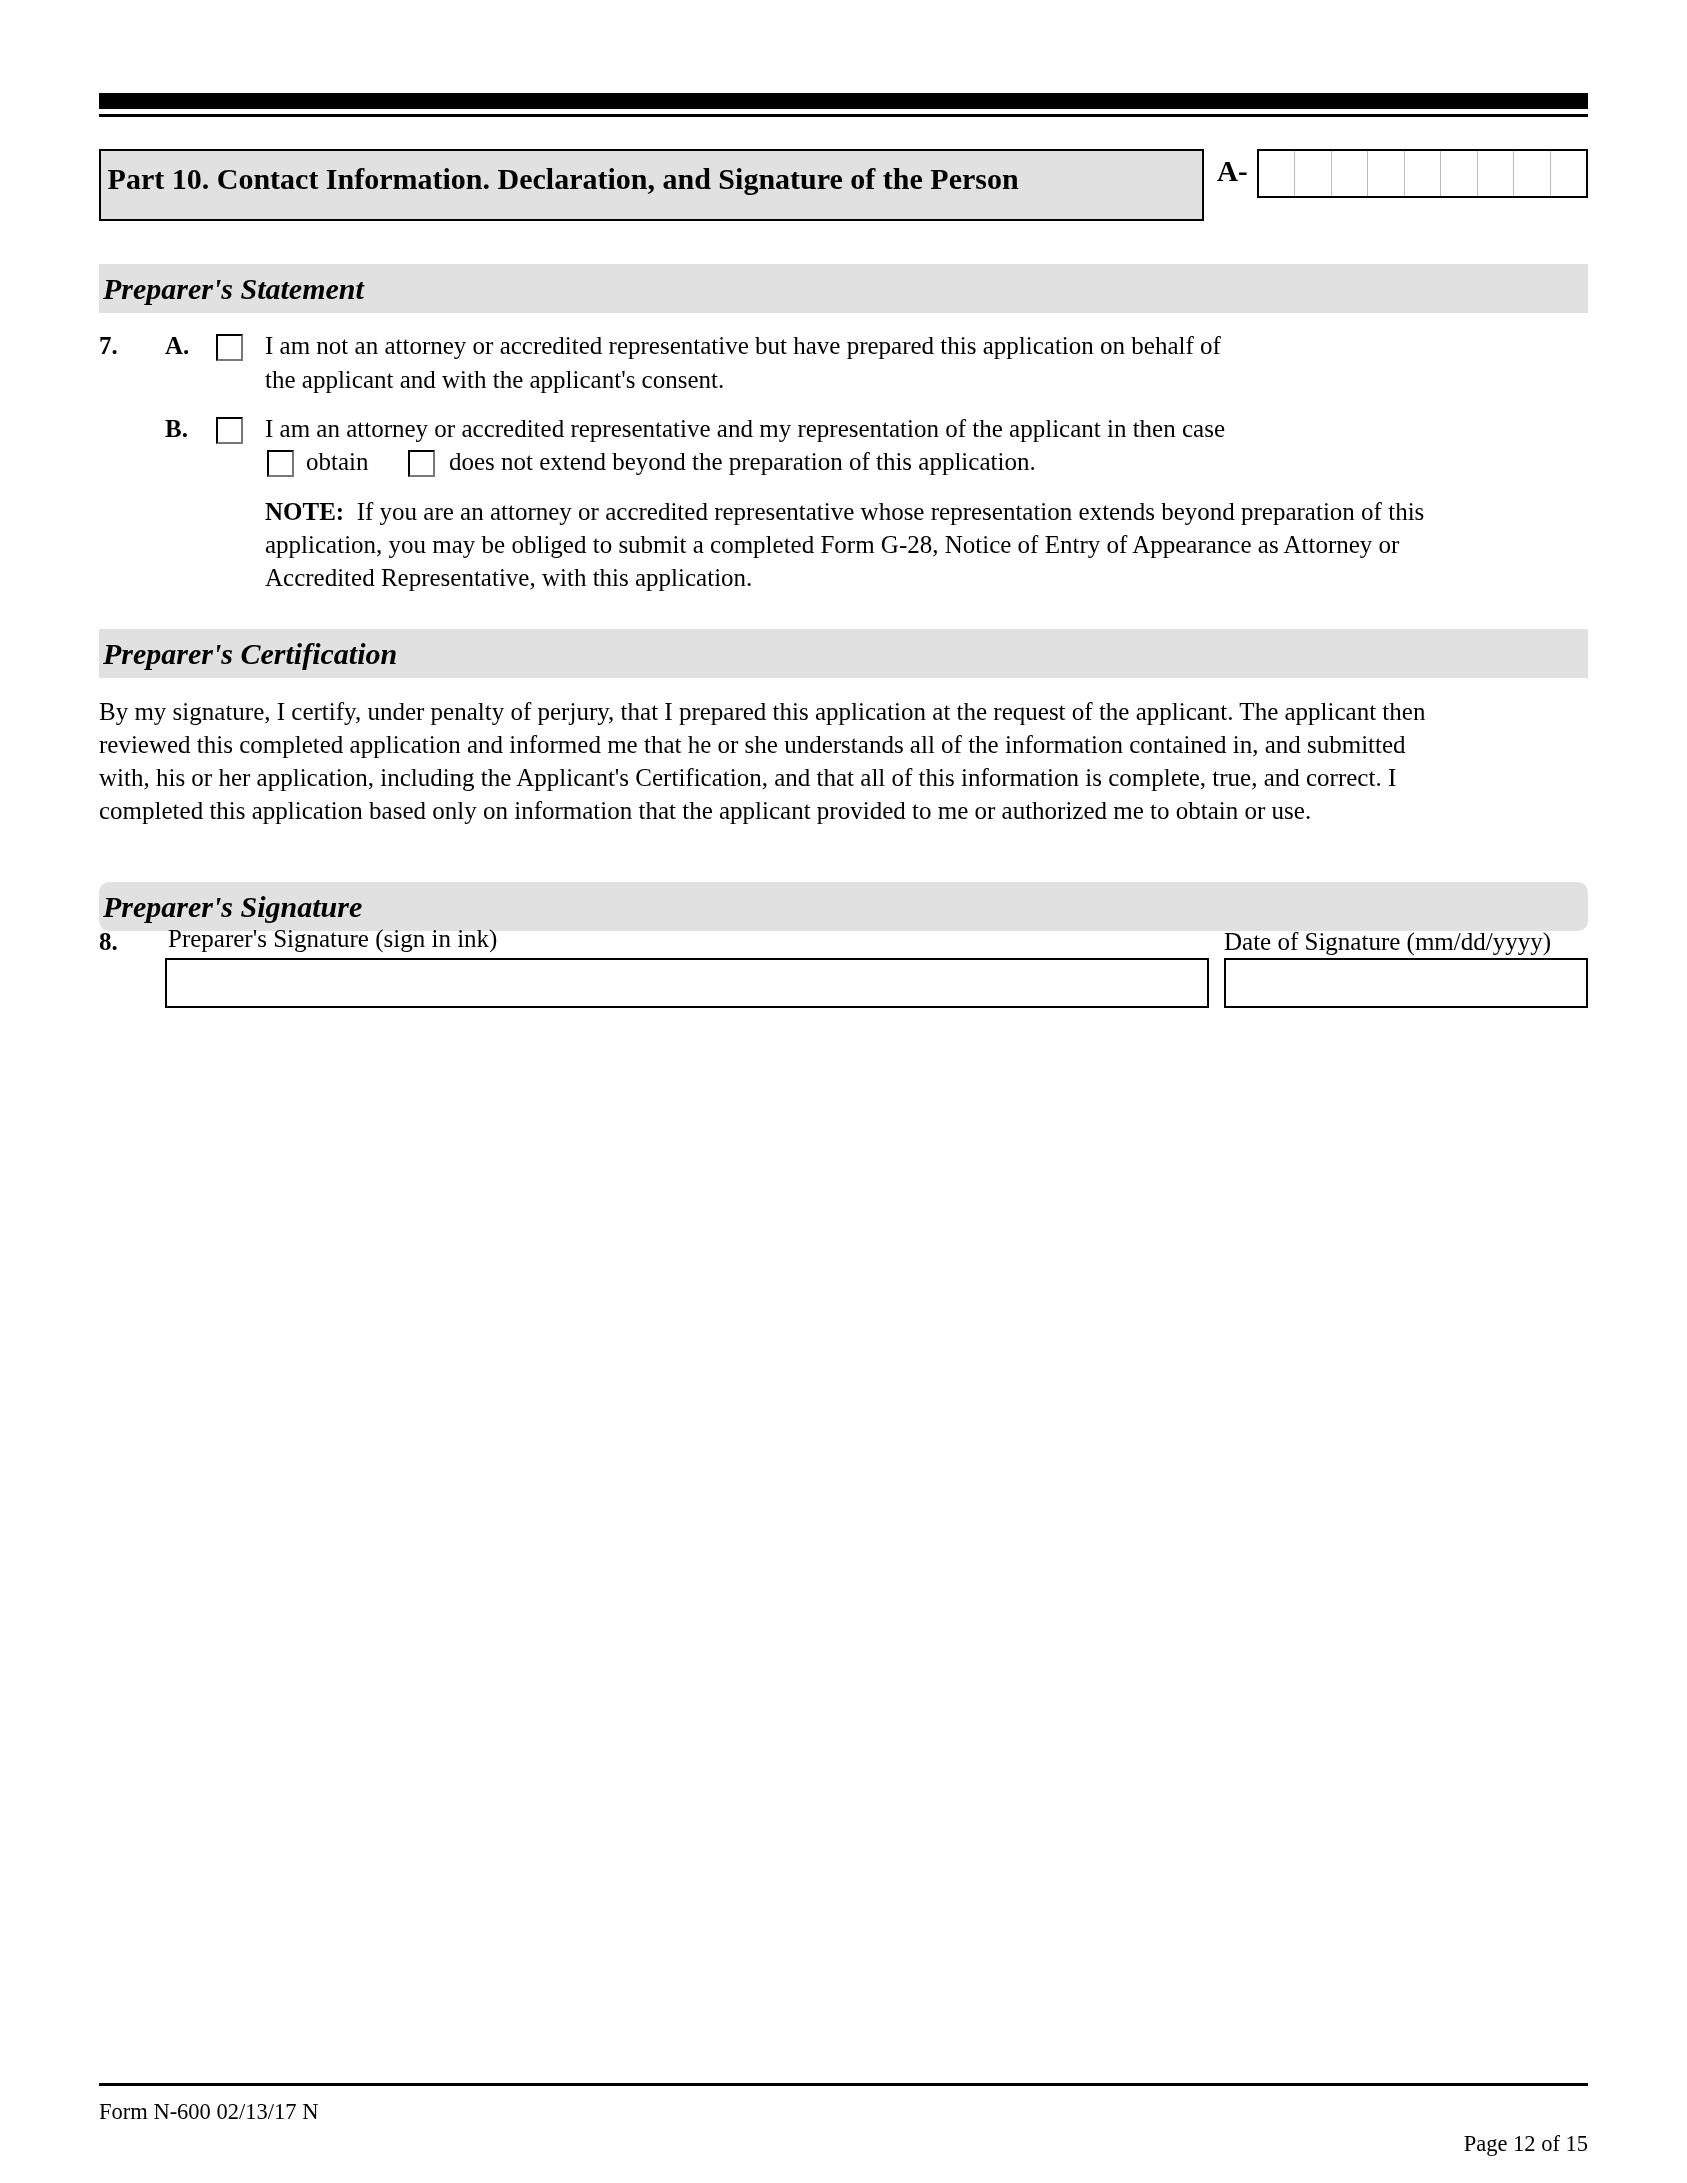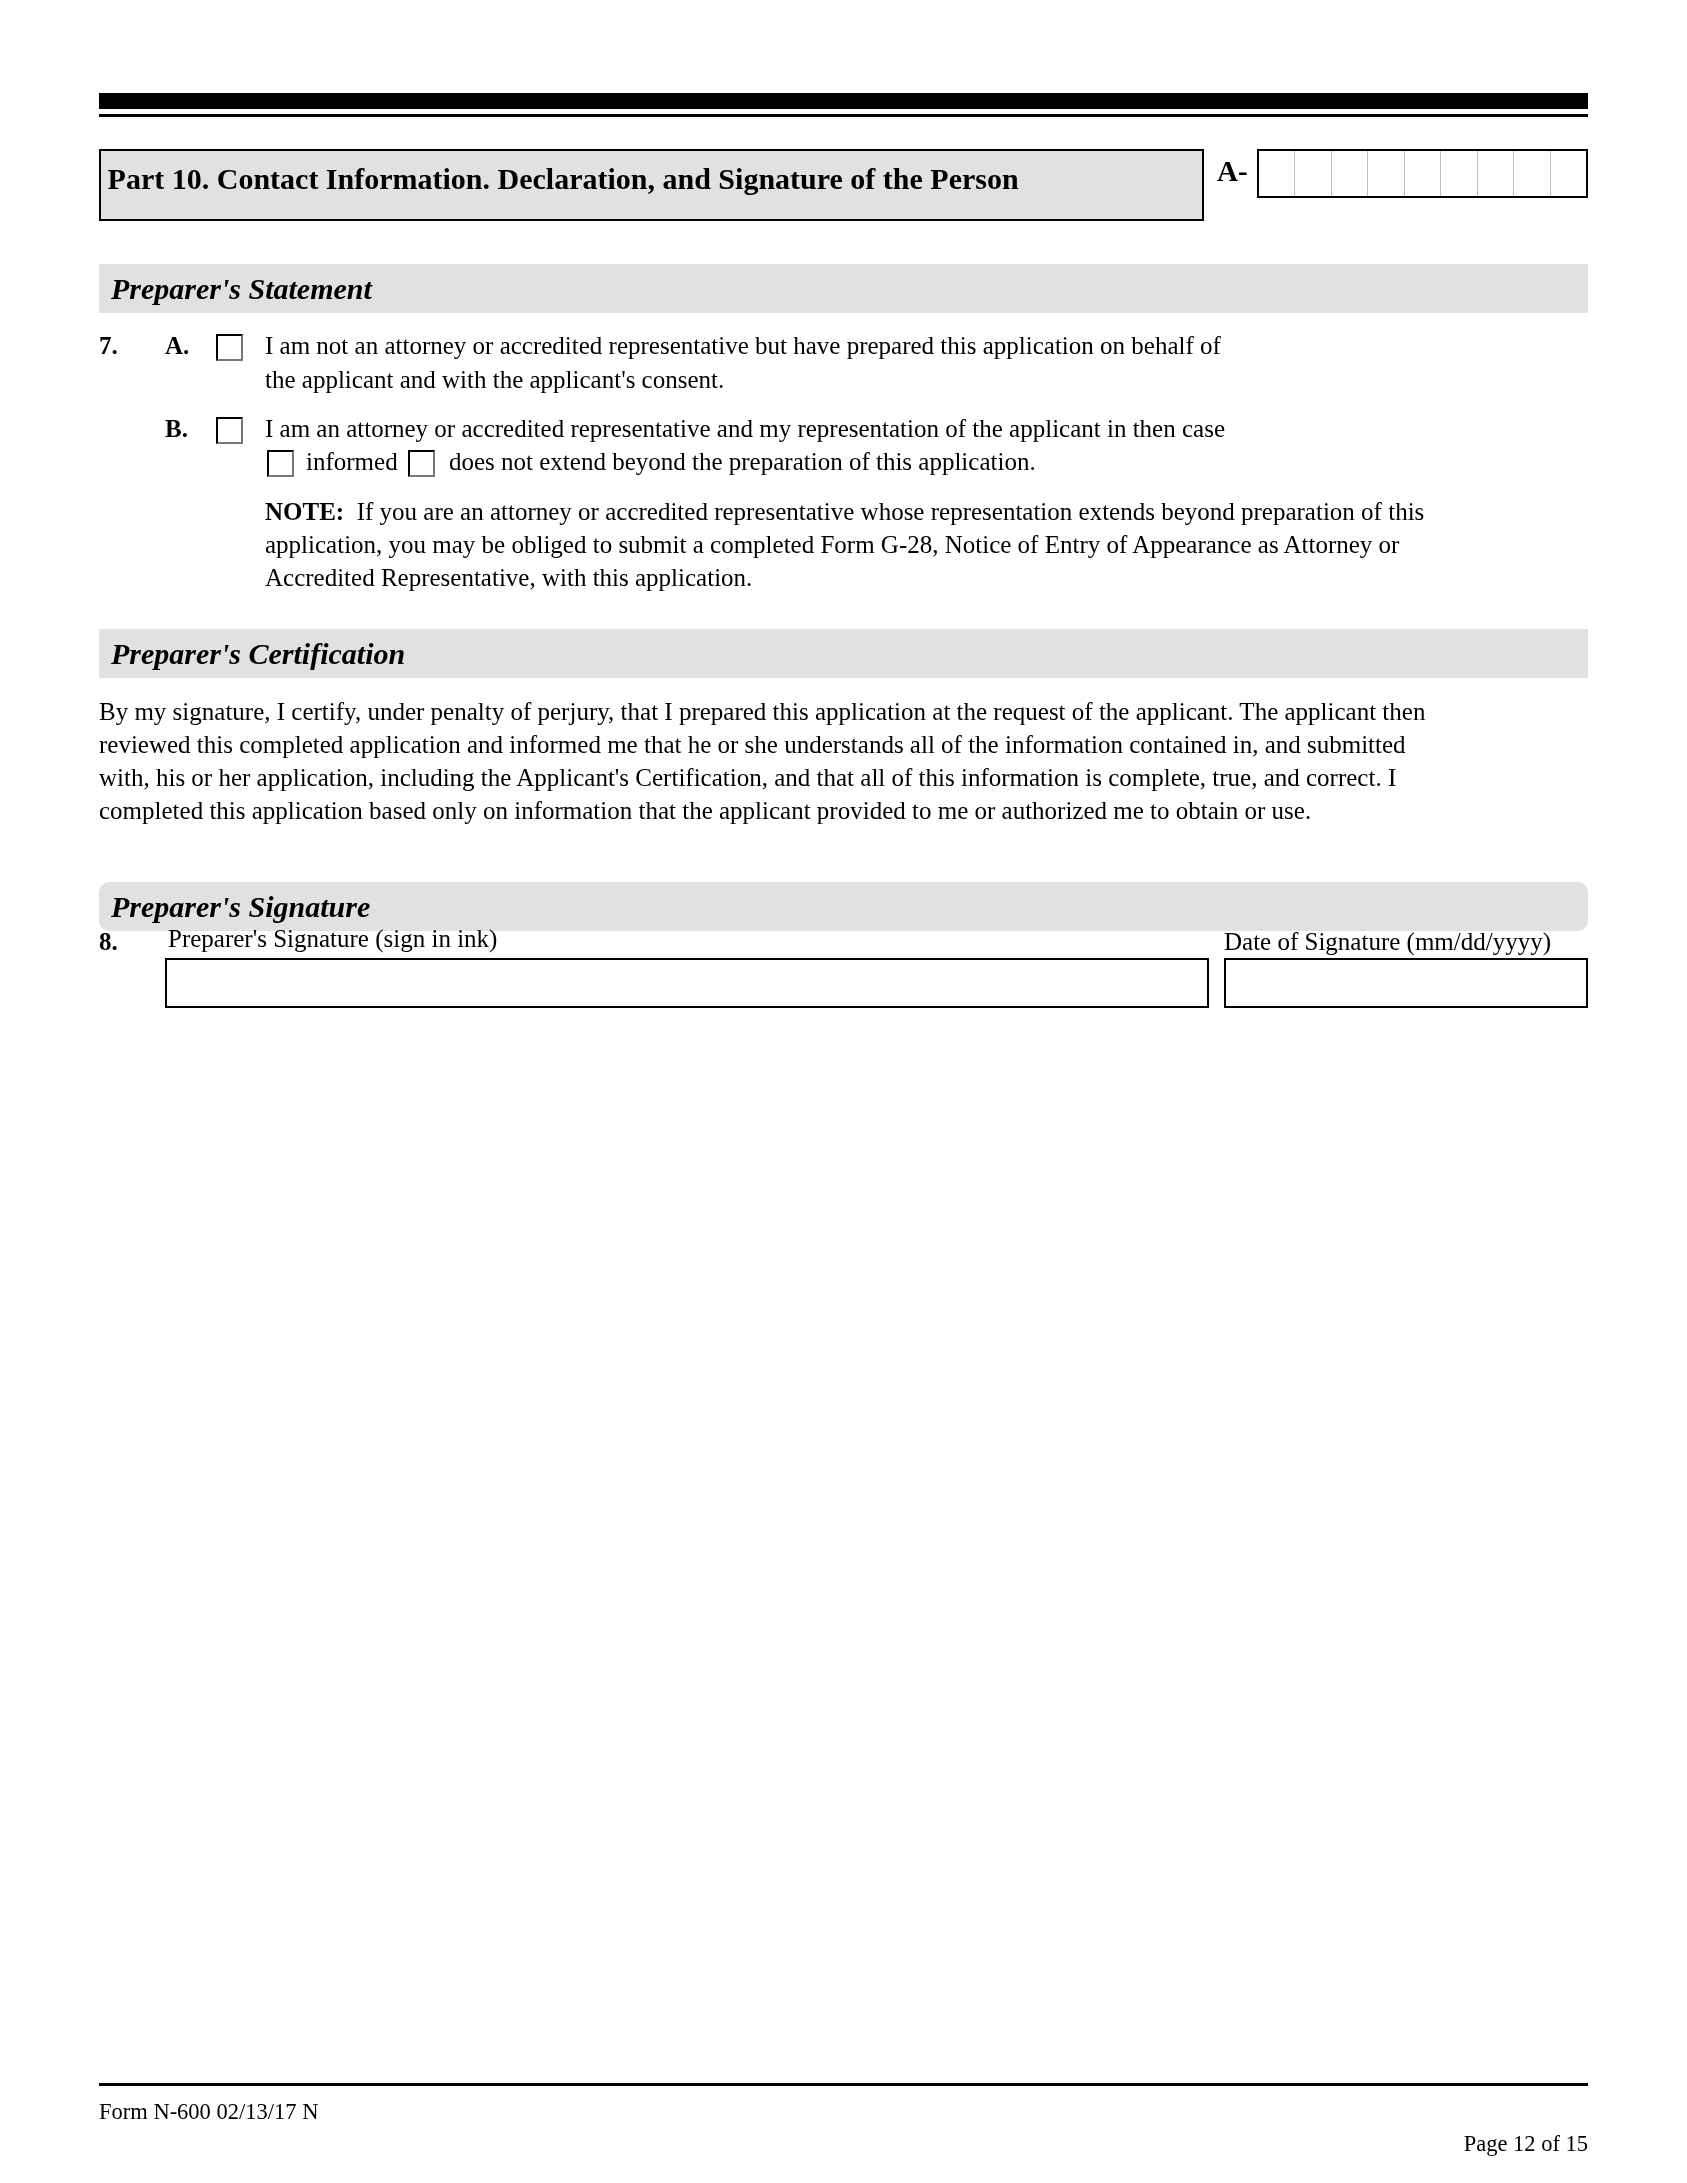--- a/index.html
+++ b/index.html
@@ -22,21 +22,21 @@
   .a-label { left: 1217px; top: 155px; font-size: 29px; font-weight: bold; }
   .a-box {
     left: 1257px; top: 149px; width: 331px; height: 49px;
     border: 2px solid #000; box-sizing: border-box; display: flex;
   }
   .a-cell { flex: 1; border-left: 1.3px solid #bdbdbd; }
   .a-cell:first-child { border-left: none; }
 
   .sec-bar {
     left: 99px; width: 1489px; height: 49px; background: #e1e1e1;
-    box-sizing: border-box; padding-left: 12px;
+    box-sizing: border-box; padding-left: 4px;
   }
   .sec-title { font-size: 30px; font-weight: bold; font-style: italic; line-height: 49px; }
 
   .txt { font-size: 25px; line-height: 33px; }
   .bold { font-weight: bold; }
 
   .cb {
     width: 26.5px; height: 26.5px; border: 2px solid #000; box-sizing: border-box;
     border-right-color: #777; border-bottom-color: #777; background: #fff;
   }
@@ -74,21 +74,21 @@
 <div class="abs txt bold" style="left:99px; top:329px;">7.</div>
 <div class="abs txt bold" style="left:165px; top:329px;">A.</div>
 <div class="abs cb" style="left:216px; top:334px;"></div>
 <div class="abs txt" style="left:265px; top:329px;">I am not an attorney or accredited representative but have prepared this application on behalf of</div>
 <div class="abs txt" style="left:265px; top:363px;">the applicant and with the applicant's consent.</div>
 
 <div class="abs txt bold" style="left:165px; top:412px;">B.</div>
 <div class="abs cb" style="left:216px; top:417px;"></div>
 <div class="abs txt" style="left:265px; top:412px;">I am an attorney or accredited representative and my representation of the applicant in then case</div>
 <div class="abs cb" style="left:267px; top:450px;"></div>
-<div class="abs txt" style="left:306px; top:445px;">informed</div>
+<div class="abs txt" style="left:306px; top:445px;">obtain</div>
 <div class="abs cb" style="left:408px; top:450px;"></div>
 <div class="abs txt" style="left:449px; top:445px;">does not extend beyond the preparation of this application.</div>
 
 <div class="abs txt" style="left:265px; top:495px;">
   <span class="bold">NOTE:</span>&nbsp;
   <span>If you are an attorney or accredited representative whose representation extends beyond preparation of this</span>
 </div>
 <div class="abs txt" style="left:265px; top:528px;">application, you may be obliged to submit a completed Form G-28, Notice of Entry of Appearance as Attorney or</div>
 <div class="abs txt" style="left:265px; top:561px;">Accredited Representative, with this application.</div>
 

